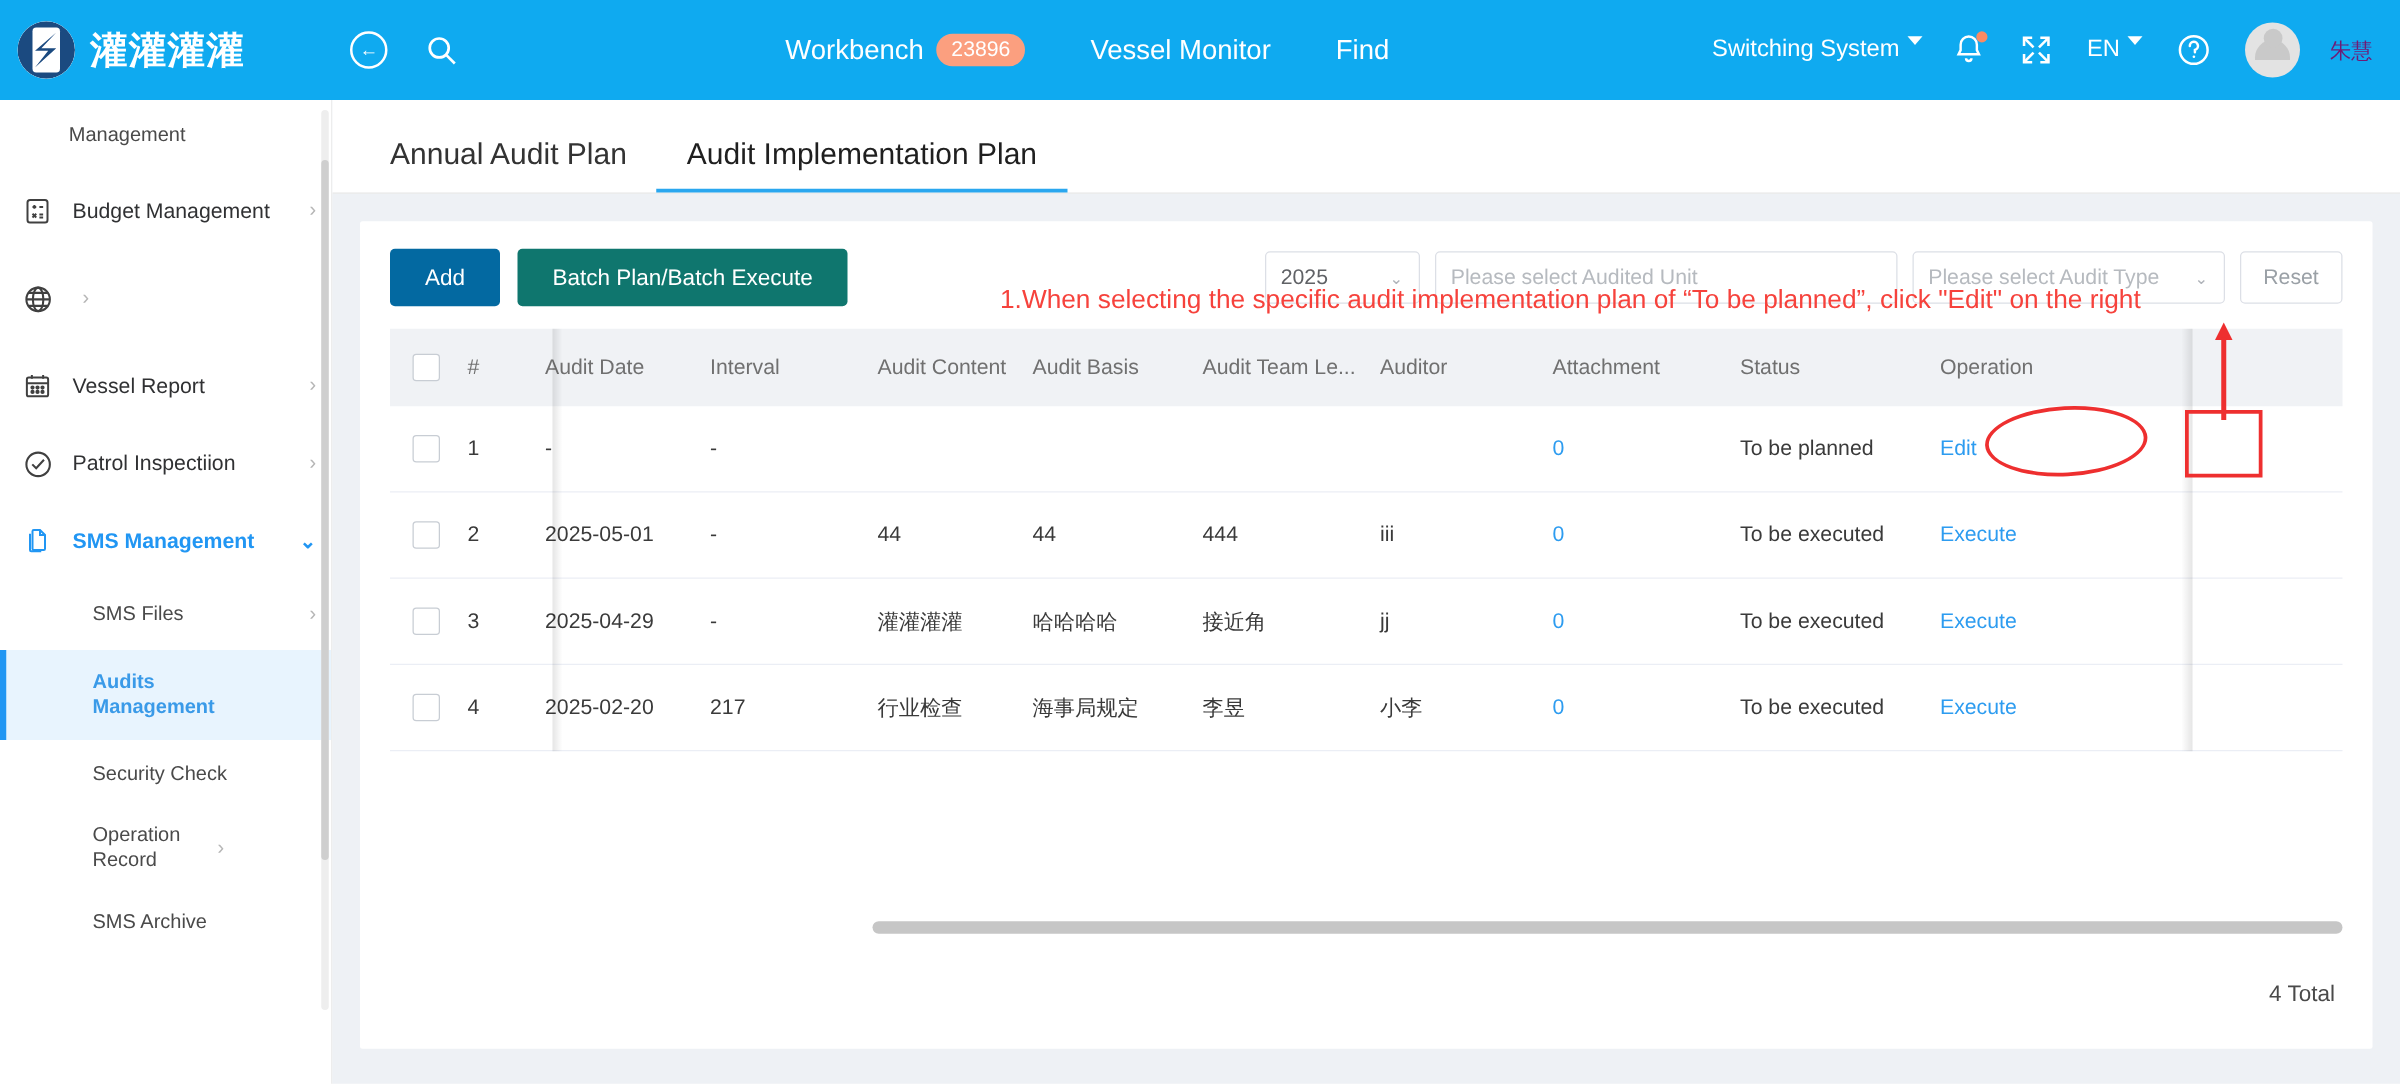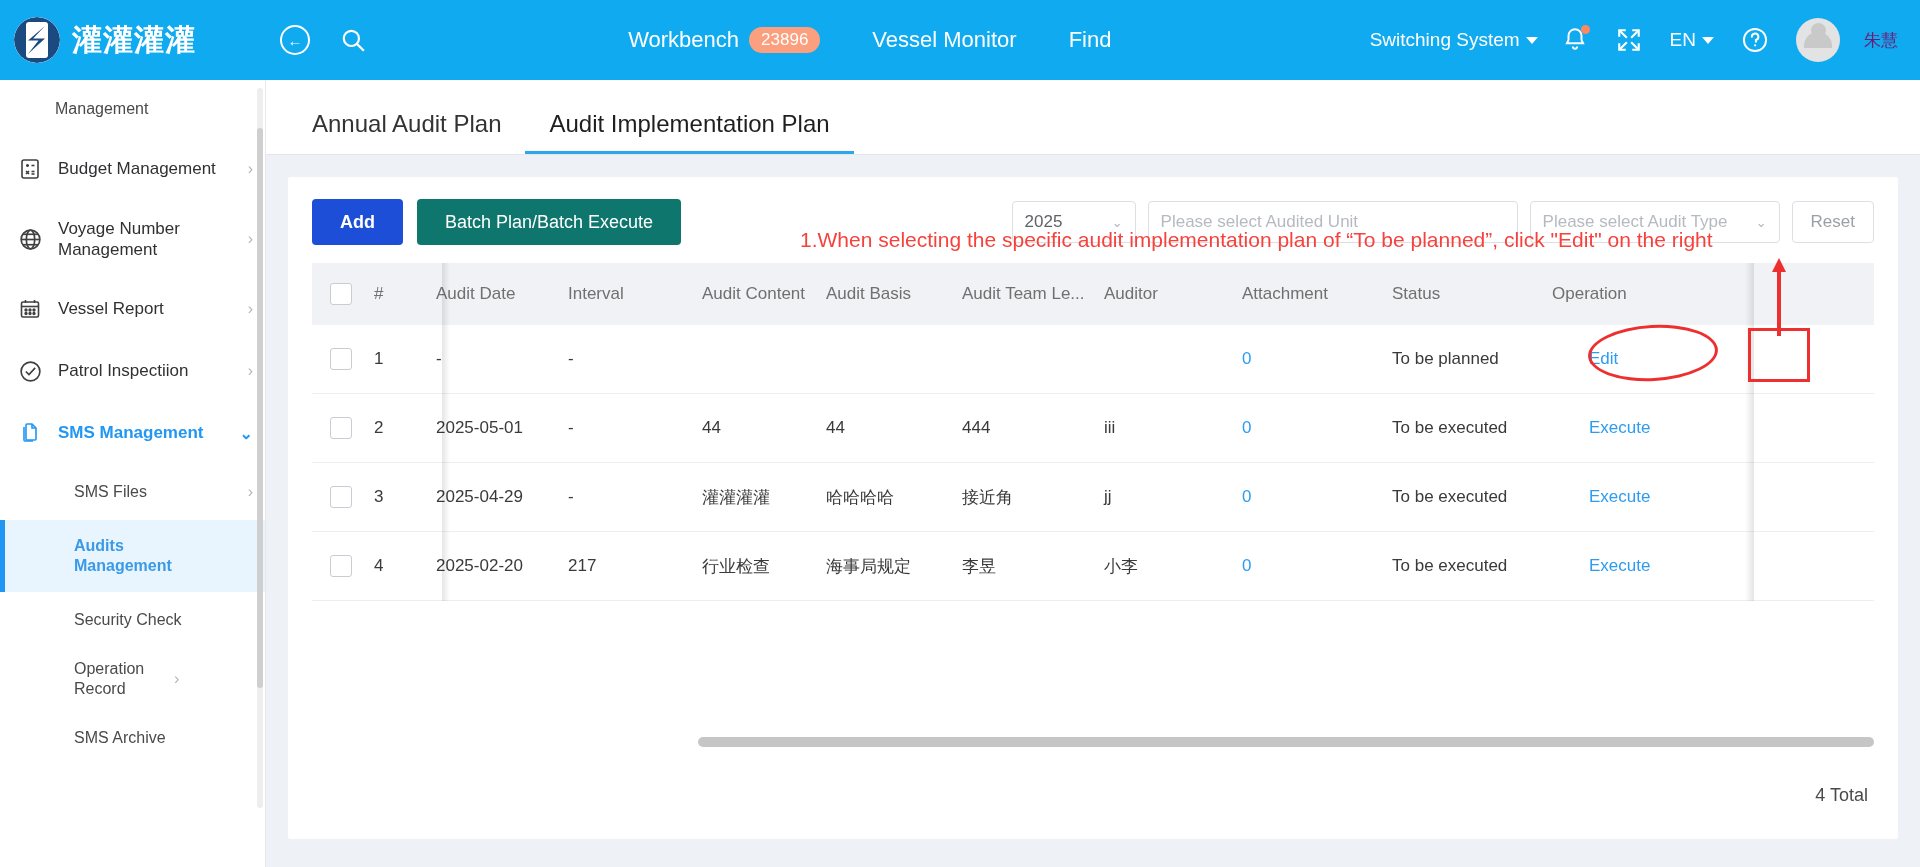--- a/index.html
+++ b/index.html
@@ -55,21 +55,21 @@
   }
   .nav-center {
     flex: 1; display: flex; align-items: center; justify-content: center; gap: 52px;
   }
   .nav-link { color: #fff; font-size: 22px; display: flex; align-items: center; gap: 10px; }
   .badge-pill {
     background: #fb9f7f; color: #fff; font-size: 17px;
     padding: 3px 12px; border-radius: 14px; line-height: 1.2;
   }
   .hdr-right { display: flex; align-items: center; gap: 24px; padding-right: 22px; }
-  .hdr-text { color: #fff; font-size: 19px; display: flex; align-items: center; gap: 6px; }
+  .hdr-text { color: #fff; font-size: 19px; display: flex; align-items: flex-start; gap: 6px; }
   .caret-dn {
     width: 0; height: 0; border-left: 6px solid transparent; border-right: 6px solid transparent;
     border-top: 7px solid #fff; display: inline-block;
   }
   .bell-wrap { position: relative; width: 26px; height: 30px; }
   .bell-dot {
     position: absolute; right: -2px; top: 0; width: 9px; height: 9px; border-radius: 50%;
     background: #fb8a63;
   }
   .avatar {
@@ -147,21 +147,21 @@
     border-radius: 2px;
   }
   .toolbar {
     display: flex; align-items: center; padding: 22px 24px 0 24px; gap: 14px;
   }
   .btn {
     border: none; border-radius: 4px; color: #fff; cursor: pointer;
     font-size: 18px; font-family: inherit;
     height: 46px; padding: 0 28px;
   }
-  .btn-primary { background: #1d4ed8; font-weight: bold; }
+  .btn-primary { background: #0369a1; }
   .btn-light { background: #0f766e; }
   .filters { margin-left: auto; display: flex; align-items: center; gap: 12px; }
   .ctrl {
     border: 1px solid #dcdfe6; border-radius: 4px; background: #fff;
     height: 42px; display: flex; align-items: center; padding: 0 12px;
     color: #606266; font-size: 17px;
   }
   .ctrl .ph { color: #b6babf; }
   .ctrl .chev { margin-left: auto; color: #b0b4ba; font-size: 13px; padding-left: 10px; }
   .ctrl-year { width: 124px; }
@@ -197,21 +197,21 @@
   .frozen-shadow {
     position: absolute; left: 130px; top: 0; bottom: 0; width: 8px;
     background: linear-gradient(to right, rgba(0,0,0,0.10), rgba(0,0,0,0));
     pointer-events: none;
   }
   .op-shadow {
     position: absolute; right: 120px; top: 0; bottom: 0; width: 9px;
     background: linear-gradient(to left, rgba(0,0,0,0.10), rgba(0,0,0,0));
     pointer-events: none;
   }
-  .link { color: #2d9cf0; cursor: pointer; margin-left: 37px; }
+  .link { color: #2d9cf0; cursor: pointer; }
   .num-link { color: #2d9cf0; }
 
   .hscroll-track {
     position: absolute; left: 410px; right: 24px; top: 560px; height: 10px;
     background: #c6c6c6; border-radius: 5px;
   }
   .total-line {
     position: absolute; right: 30px; top: 608px; color: #4a4a4a; font-size: 18px;
   }
 
@@ -349,21 +349,20 @@
   <div class="side-item" style="min-height:78px;">
     <span class="s-icon">
       <svg width="25" height="25" viewBox="0 0 24 24" fill="none" stroke="currentColor" stroke-width="1.6">
         <circle cx="12" cy="12" r="9"></circle>
         <ellipse cx="12" cy="12" rx="4" ry="9"></ellipse>
         <line x1="3" y1="12" x2="21" y2="12"></line>
         <line x1="4.6" y1="7" x2="19.4" y2="7"></line>
         <line x1="4.6" y1="17" x2="19.4" y2="17"></line>
       </svg>
     </span>
-    <span class="s-label">Voyage Number Management</span>
     <span class="s-arrow">›</span>
   </div>
 
   <div class="side-item">
     <span class="s-icon">
       <svg width="24" height="24" viewBox="0 0 24 24" fill="none" stroke="currentColor" stroke-width="1.6">
         <rect x="3.5" y="5" width="17" height="15" rx="1.5"></rect>
         <line x1="3.5" y1="9.5" x2="20.5" y2="9.5"></line>
         <line x1="7.5" y1="3" x2="7.5" y2="6"></line>
           <line x1="16.5" y1="3" x2="16.5" y2="6"></line>

